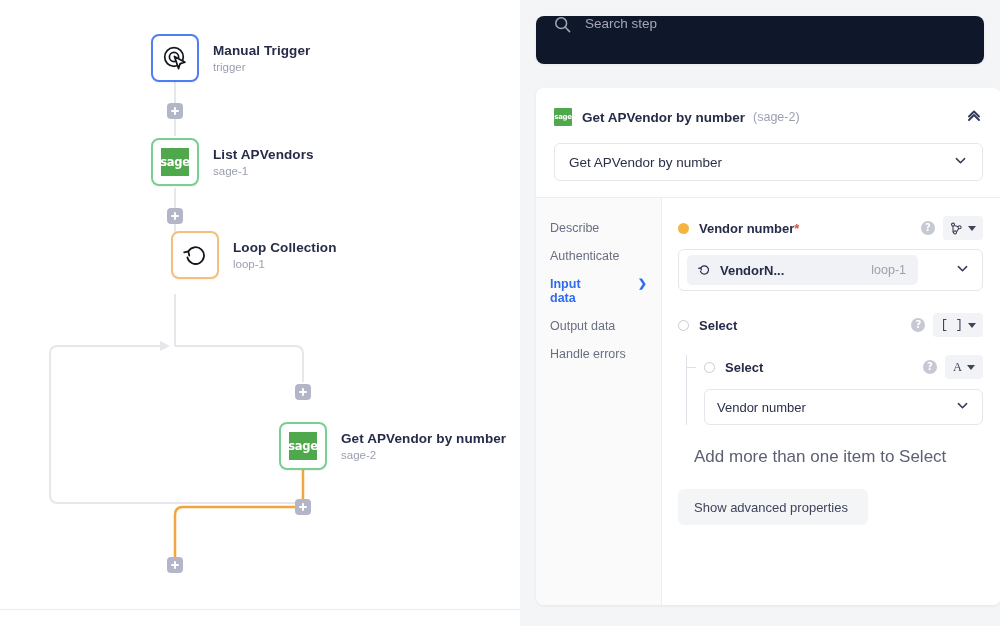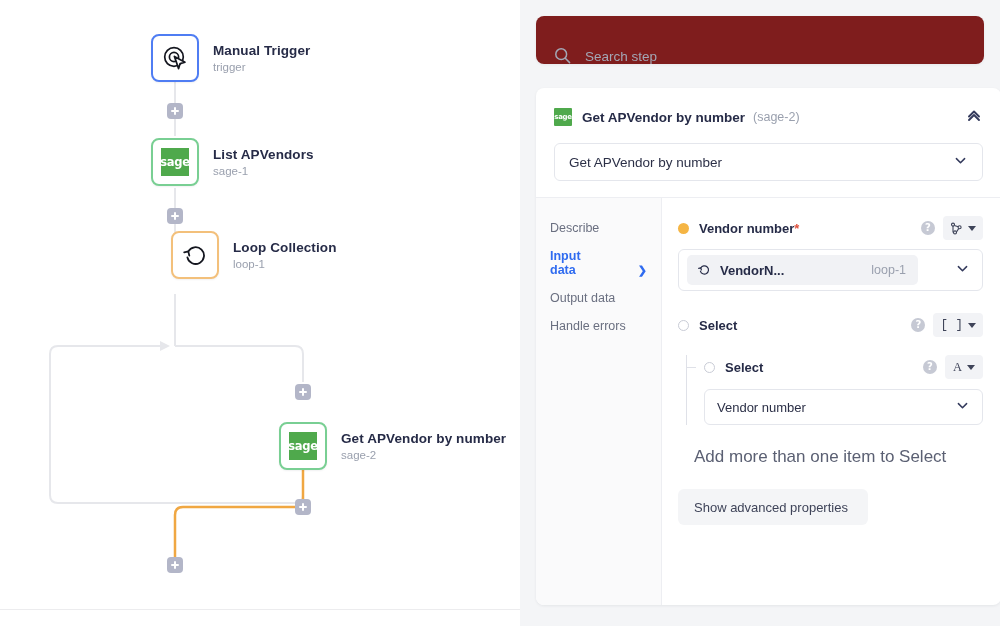--- a/index.html
+++ b/index.html
@@ -58,21 +58,21 @@
   .plus-btn::before { width: 8px; height: 2.4px; }
   .plus-btn::after  { width: 2.4px; height: 8px; }
 
   
   #panel {
     position: absolute; left: 520px; top: 0; width: 480px; height: 626px;
     background: #f4f5f7;
   }
   .search-bar {
     position: absolute; left: 16px; top: 16px; width: 448px; height: 48px;
-    background: #7f1d1d; border-radius: 8px; display: flex; align-items: flex-end;
+    background: #0f172a; border-radius: 8px; display: flex; align-items: flex-start;
     padding: 0 18px; box-shadow: 0 1px 3px rgba(16,24,40,.06);
   }
   .search-ph {
     margin-left: 14px; font-size: 13.5px; color: #a3a7b5;
   }
 
   .step-card {
     position: absolute; left: 16px; top: 88px; width: 465px; height: 517px;
     background: #fff; border-radius: 8px; overflow: hidden;
     box-shadow: 0 1px 3px rgba(16,24,40,.07);
@@ -94,21 +94,21 @@
   .op-select .chev { margin-left: auto; }
 
   .card-body { flex: 1; display: flex; border-top: 1px solid #edeef2; min-height: 0; }
 
   .side-nav {
     width: 126px; background: #fafafb; border-right: 1px solid #edeef2;
     padding: 16px 0 0 14px; display: flex; flex-direction: column;
   }
   .side-item {
     font-size: 12.5px; color: #6a6f80; padding: 7px 0; cursor: pointer;
-    display: flex; align-items: flex-end;
+    display: flex; align-items: flex-start;
   }
   .side-item.active { color: #2f6bf0; font-weight: 700; gap: 34px; }
   .side-item .arrow { margin-left: auto; margin-right: 14px; font-size: 11px; }
   .version-row {
     margin-top: auto; padding: 0 0 20px 10px; font-size: 12.5px; color: #4b5063;
     display: flex; align-items: center; gap: 7px; cursor: pointer;
   }
 
   .form-area { flex: 1; padding: 18px 18px 0 16px; overflow: hidden; }
 
@@ -291,20 +291,23 @@
             </svg>
           </span>
         </div>
       </div>
 
       <div class="card-body">
 
         <nav class="side-nav">
           <div class="side-item">
             <span>Describe</span>
+          </div>
+          <div class="side-item">
+            <span>Authenticate</span>
           </div>
           <div class="side-item active">
             <span>Input data</span>
             <span class="arrow">❯</span>
           </div>
           <div class="side-item">
             <span>Output data</span>
           </div>
           <div class="side-item">
             <span>Handle errors</span>

